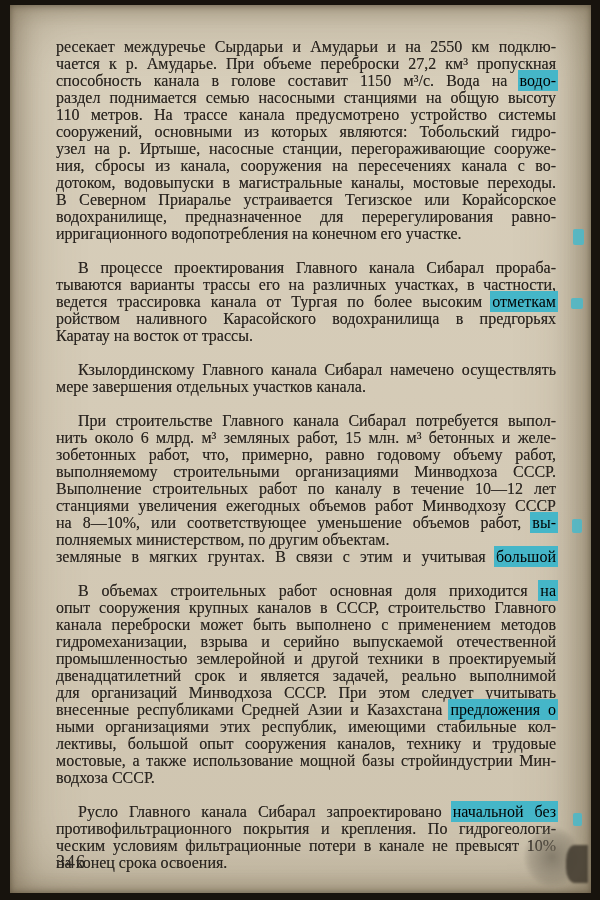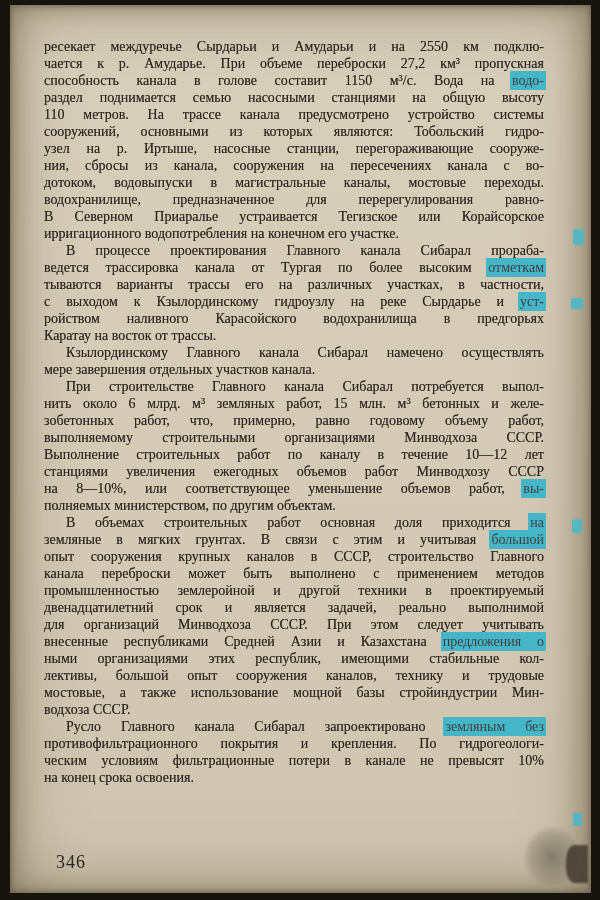--- a/index.html
+++ b/index.html
@@ -15,39 +15,39 @@
     left: 10px; top: 5px; right: 9px; bottom: 7px;
     background: linear-gradient(180deg, #d8cfbb 0%, #d4cab6 55%, #cec4af 100%);
     box-shadow:
       inset 0 0 70px rgba(92, 76, 48, 0.45),
       inset 0 0 6px rgba(44, 35, 20, 0.55),
       inset -14px 0 22px rgba(80, 66, 40, 0.25),
       inset 12px 0 20px rgba(80, 66, 40, 0.22);
   }
   .text-block {
     position: absolute;
-    left: 34px; top: 33px;
+    left: 46px; top: 33px;
     width: 500px;
     color: #2a2520;
-    font-size: 14px;
+    font-size: 16px;
     line-height: 17px;
     text-shadow: 0 0 0.4px rgba(42, 37, 32, 0.55);
   }
   .para { margin: 0; }
   .line {
     text-align: justify;
     text-align-last: justify;
     height: 17px;
     overflow: visible;
   }
   .line.last { text-align-last: left; }
-  .line.indent { text-indent: 22px; }
+  .line.indent { text-indent: 22px; margin-top: 17px; }
   .hl {
     background: var(--hl, #45b6c8);
-    color: #404040;
+    color: #000000;
     text-shadow: none;
     box-shadow: 0 0 0 2px var(--hl, #45b6c8);
   }
   .page-number {
     position: absolute;
     left: 46px; bottom: 20px;
     font-size: 18px;
     color: #2a2520;
     letter-spacing: 1px;
   }
@@ -84,62 +84,62 @@
       <div class="para">
         <div class="line"><span>ресекает междуречье Сырдарьи и Амударьи и на 2550 км подклю-</span></div>
         <div class="line"><span>чается к р. Амударье. При объеме переброски 27,2 км³ пропускная</span></div>
         <div class="line"><span>способность канала в голове составит 1150 м³/с. Вода на </span><span class="hl">водо-</span></div>
         <div class="line"><span>раздел поднимается семью насосными станциями на общую высоту</span></div>
         <div class="line"><span>110 метров. На трассе канала предусмотрено устройство системы</span></div>
         <div class="line"><span>сооружений, основными из которых являются: Тобольский гидро-</span></div>
         <div class="line"><span>узел на р. Иртыше, насосные станции, перегораживающие сооруже-</span></div>
         <div class="line"><span>ния, сбросы из канала, сооружения на пересечениях канала с во-</span></div>
         <div class="line"><span>дотоком, водовыпуски в магистральные каналы, мостовые переходы.</span></div>
+        <div class="line"><span>В Северном Приаралье устраивается Тегизское или Корайсорское</span></div>
         <div class="line"><span>водохранилище, предназначенное для перерегулирования равно-</span></div>
-        <div class="line"><span>В Северном Приаралье устраивается Тегизское или Корайсорское</span></div>
         <div class="line last"><span>ирригационного водопотребления на конечном его участке.</span></div>
       </div>
       <div class="para">
         <div class="line indent"><span>В процессе проектирования Главного канала Сибарал прораба-</span></div>
+        <div class="line"><span>тываются варианты трассы его на различных участках, в частности,</span></div>
         <div class="line"><span>ведется трассировка канала от Тургая по более высоким </span><span class="hl">отметкам</span></div>
-        <div class="line"><span>тываются варианты трассы его на различных участках, в частности,</span></div>
-        <div class="line"><span>с выходом к Кзылординскому гидроузлу на реке Сырдарье и </span><span class="hl">уст-</span></div>
         <div class="line"><span>ройством наливного Карасойского водохранилища в предгорьях</span></div>
         <div class="line last"><span>Каратау на восток от трассы.</span></div>
       </div>
       <div class="para">
         <div class="line indent"><span>Кзылординскому Главного канала Сибарал намечено осуществлять</span></div>
         <div class="line last"><span>мере завершения отдельных участков канала.</span></div>
       </div>
       <div class="para">
         <div class="line indent"><span>При строительстве Главного канала Сибарал потребуется выпол-</span></div>
         <div class="line"><span>нить около 6 млрд. м³ земляных работ, 15 млн. м³ бетонных и желе-</span></div>
         <div class="line"><span>зобетонных работ, что, примерно, равно годовому объему работ,</span></div>
         <div class="line"><span>выполняемому строительными организациями Минводхоза СССР.</span></div>
         <div class="line"><span>Выполнение строительных работ по каналу в течение 10—12 лет</span></div>
         <div class="line"><span>станциями увеличения ежегодных объемов работ Минводхозу СССР</span></div>
         <div class="line"><span>на 8—10%, или соответствующее уменьшение объемов работ, </span><span class="hl">вы-</span></div>
         <div class="line last"><span>полняемых министерством, по другим объектам.</span></div>
       </div>
       <div class="para">
+        <div class="line"><span>земляные в мягких грунтах. В связи с этим и учитывая </span><span class="hl">большой</span></div>
         <div class="line indent"><span>В объемах строительных работ основная доля приходится </span><span class="hl">на</span></div>
-        <div class="line"><span>земляные в мягких грунтах. В связи с этим и учитывая </span><span class="hl">большой</span></div>
         <div class="line"><span>опыт сооружения крупных каналов в СССР, строительство Главного</span></div>
         <div class="line"><span>канала переброски может быть выполнено с применением методов</span></div>
+        <div class="line"><span>гидромеханизации, взрыва и серийно выпускаемой отечественной</span></div>
         <div class="line"><span>промышленностью землеройной и другой техники в проектируемый</span></div>
         <div class="line"><span>двенадцатилетний срок и является задачей, реально выполнимой</span></div>
         <div class="line"><span>для организаций Минводхоза СССР. При этом следует учитывать</span></div>
         <div class="line"><span>внесенные республиками Средней Азии и Казахстана </span><span class="hl">предложения о</span></div>
         <div class="line"><span>ными организациями этих республик, имеющими стабильные кол-</span></div>
         <div class="line"><span>лективы, большой опыт сооружения каналов, технику и трудовые</span></div>
         <div class="line"><span>мостовые, а также использование мощной базы стройиндустрии Мин-</span></div>
         <div class="line last"><span>водхоза СССР.</span></div>
       </div>
       <div class="para">
-        <div class="line indent"><span>Русло Главного канала Сибарал запроектировано </span><span class="hl">земляным без</span></div>
+        <div class="line indent"><span>Русло Главного канала Сибарал запроектировано </span><span class="hl">начальной без</span></div>
         <div class="line"><span>противофильтрационного покрытия и крепления. По гидрогеологи-</span></div>
         <div class="line"><span>ческим условиям фильтрационные потери в канале не превысят 10%</span></div>
         <div class="line last"><span>на конец срока освоения.</span></div>
       </div>
     </div>
   <div class="page-number">346</div>
 
   <div class="artifact tick tick-1"></div>
   <div class="artifact tick tick-2"></div>
   <div class="artifact tick tick-3"></div>

